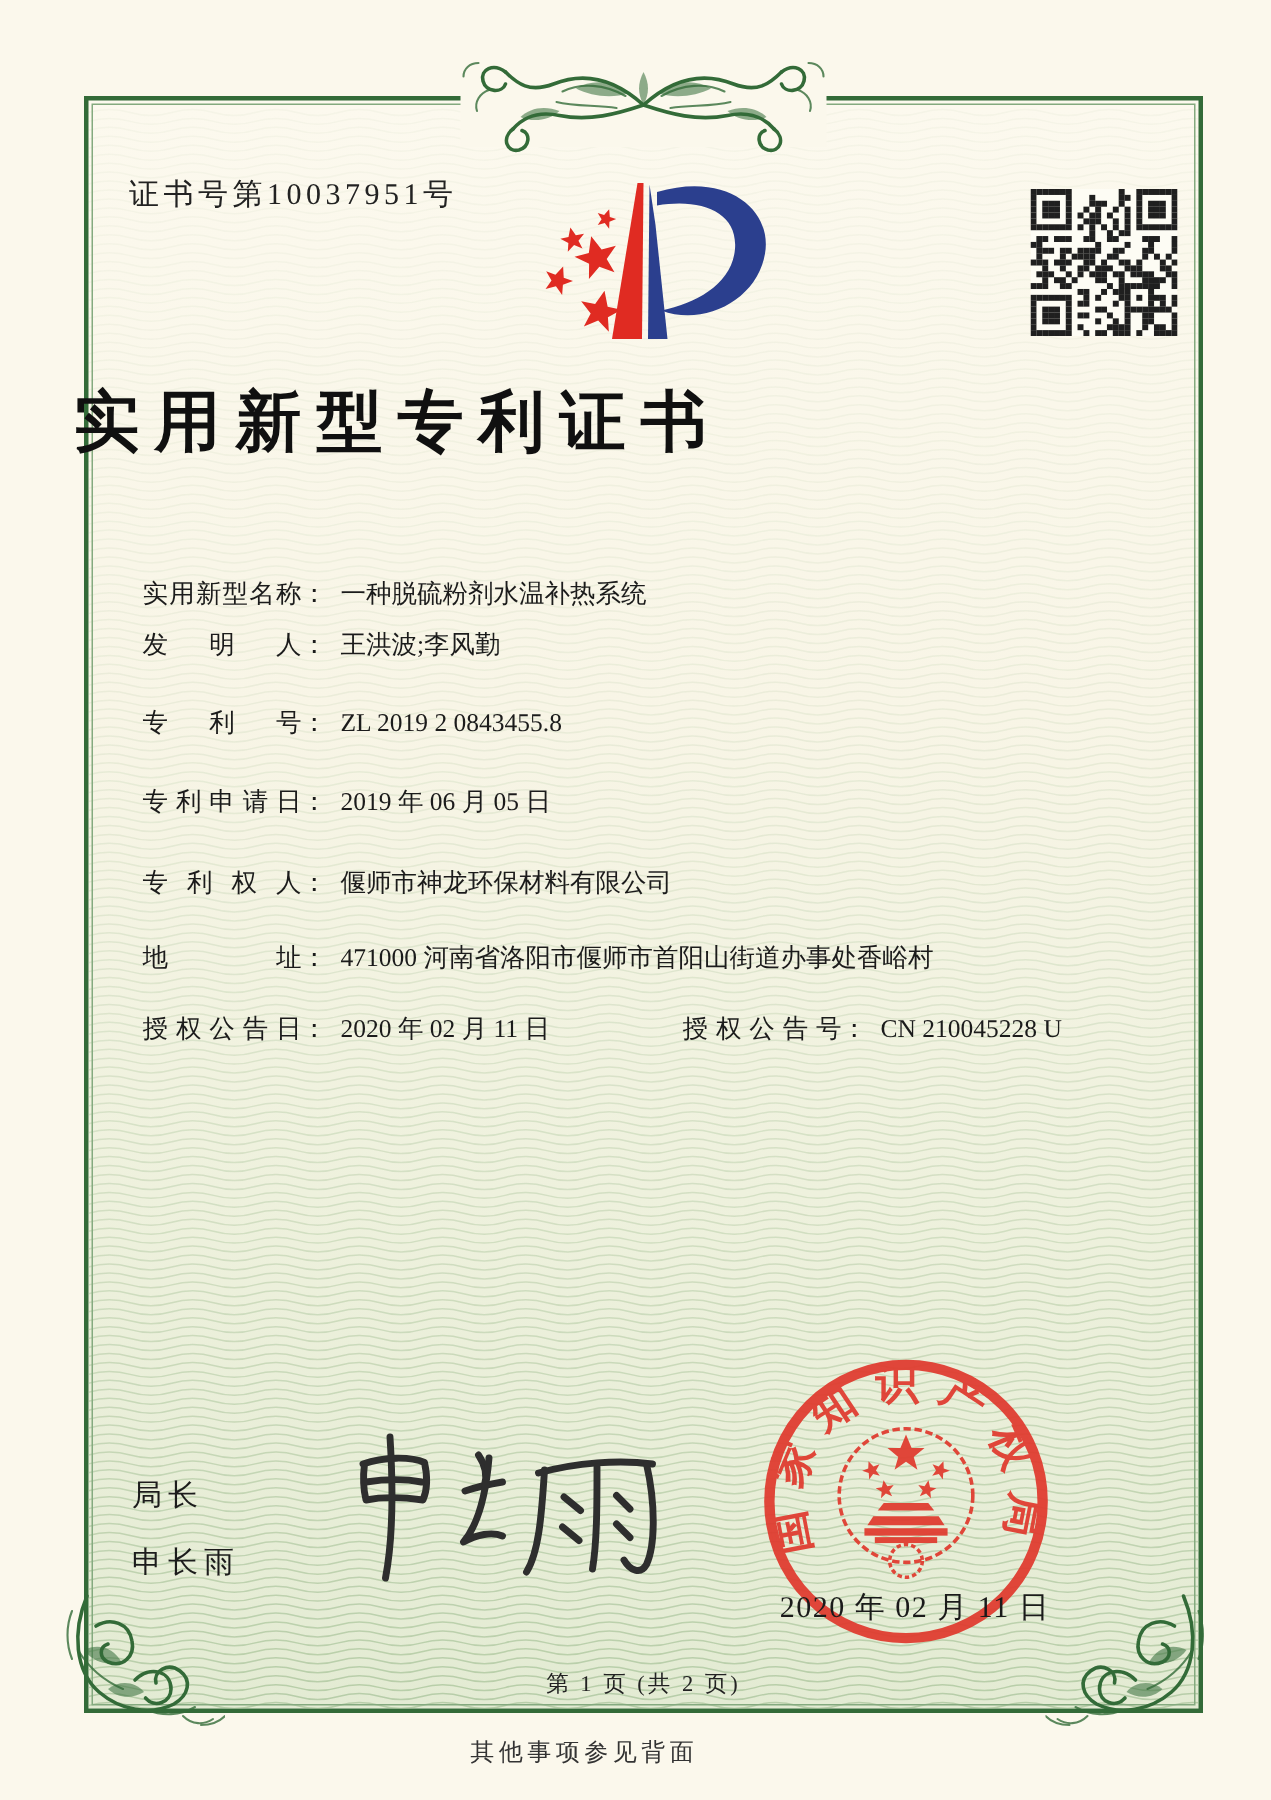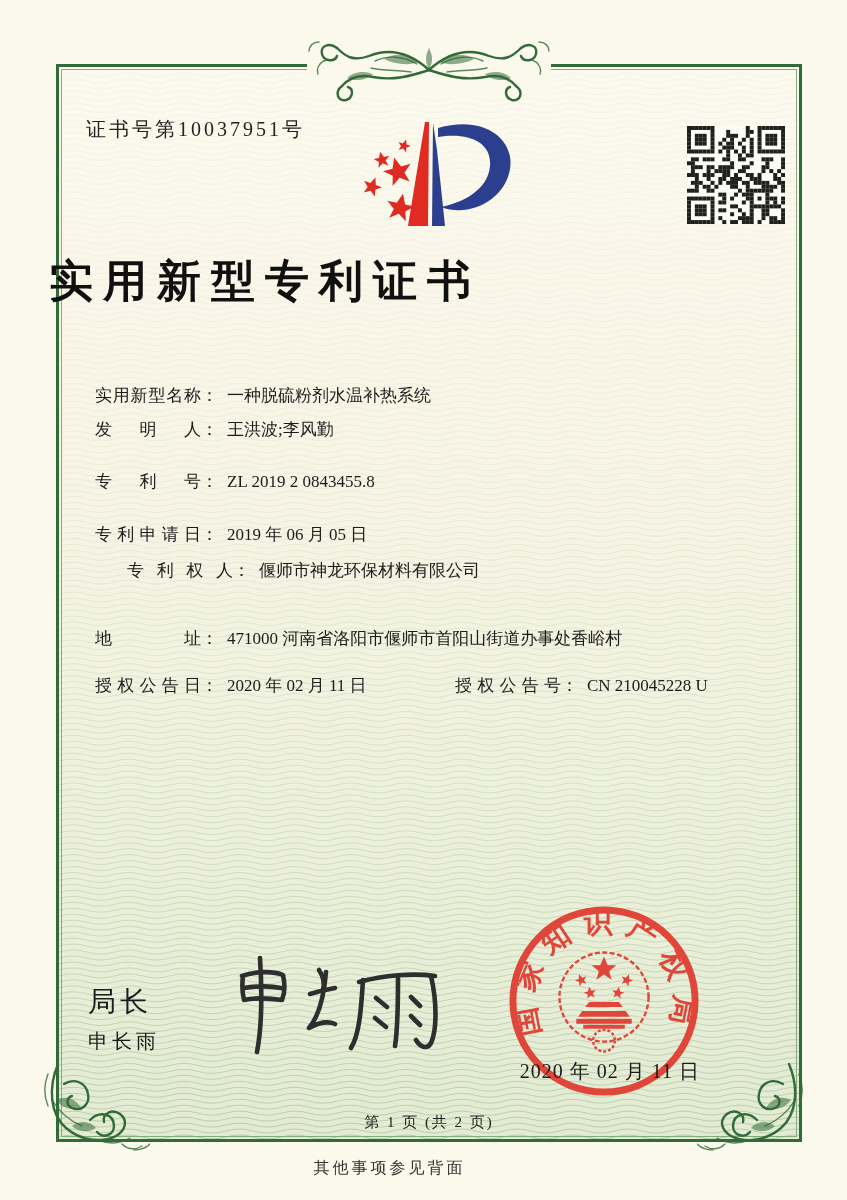--- a/index.html
+++ b/index.html
@@ -58,32 +58,32 @@
     letter-spacing:10px;color:#101010;
   }
 
   
   .fields{position:absolute;left:95px;top:0;width:690px;z-index:4;font-size:17px;color:#1b1b1b;}
   .field{position:absolute;left:0;white-space:nowrap;}
   .f-label{display:inline-block;width:106px;text-align:justify;text-align-last:justify;}
   .f-colon{display:inline-block;}
   .f-value{margin-left:9px;}
   .f-0{top:352px;margin-top:32px;} .f-1{top:418px;} .f-2{top:470px;} .f-3{top:523px;}
-  .f-4{top:559px;margin-left:32px;} .f-5{top:627px;} .f-grant{top:674px;}
+  .f-4{top:577px;} .f-5{top:627px;} .f-grant{top:674px;}
   .grant-no{position:absolute;left:360px;top:0;white-space:nowrap;}
 
   
   .body-text{
     position:absolute;left:92px;top:712px;width:672px;z-index:4;
     font-size:17.5px;line-height:31px;text-align:justify;color:#222;
   }
   .body-text p{text-indent:2em;}
 
   
-  .official-title{position:absolute;left:88px;top:983px;font-size:28px;letter-spacing:4px;z-index:4;font-family:Liberation Mono, monospace;}
+  .official-title{position:absolute;left:88px;top:983px;font-size:20px;letter-spacing:4px;z-index:4;font-family:Liberation Mono, monospace;}
   .official-name{position:absolute;left:88px;top:1028px;font-size:20px;letter-spacing:4px;z-index:4;}
   .signature{position:absolute;left:222px;top:942px;width:235px;height:118px;z-index:5;}
   .sig-stroke{fill:none;stroke:#2e2e2e;stroke-width:4.6;stroke-linecap:round;stroke-linejoin:round;}
 
   .seal{position:absolute;left:505px;top:902px;width:198px;height:198px;z-index:4;opacity:.93;}
   .seal-red{fill:var(--seal-red);}
   .seal-ring{fill:none;stroke:var(--seal-red);stroke-width:7;}
   .seal-thin{fill:none;stroke:var(--seal-red);stroke-width:2.4;}
   .seal-date{
     position:absolute;left:505px;top:1058px;width:210px;z-index:6;

